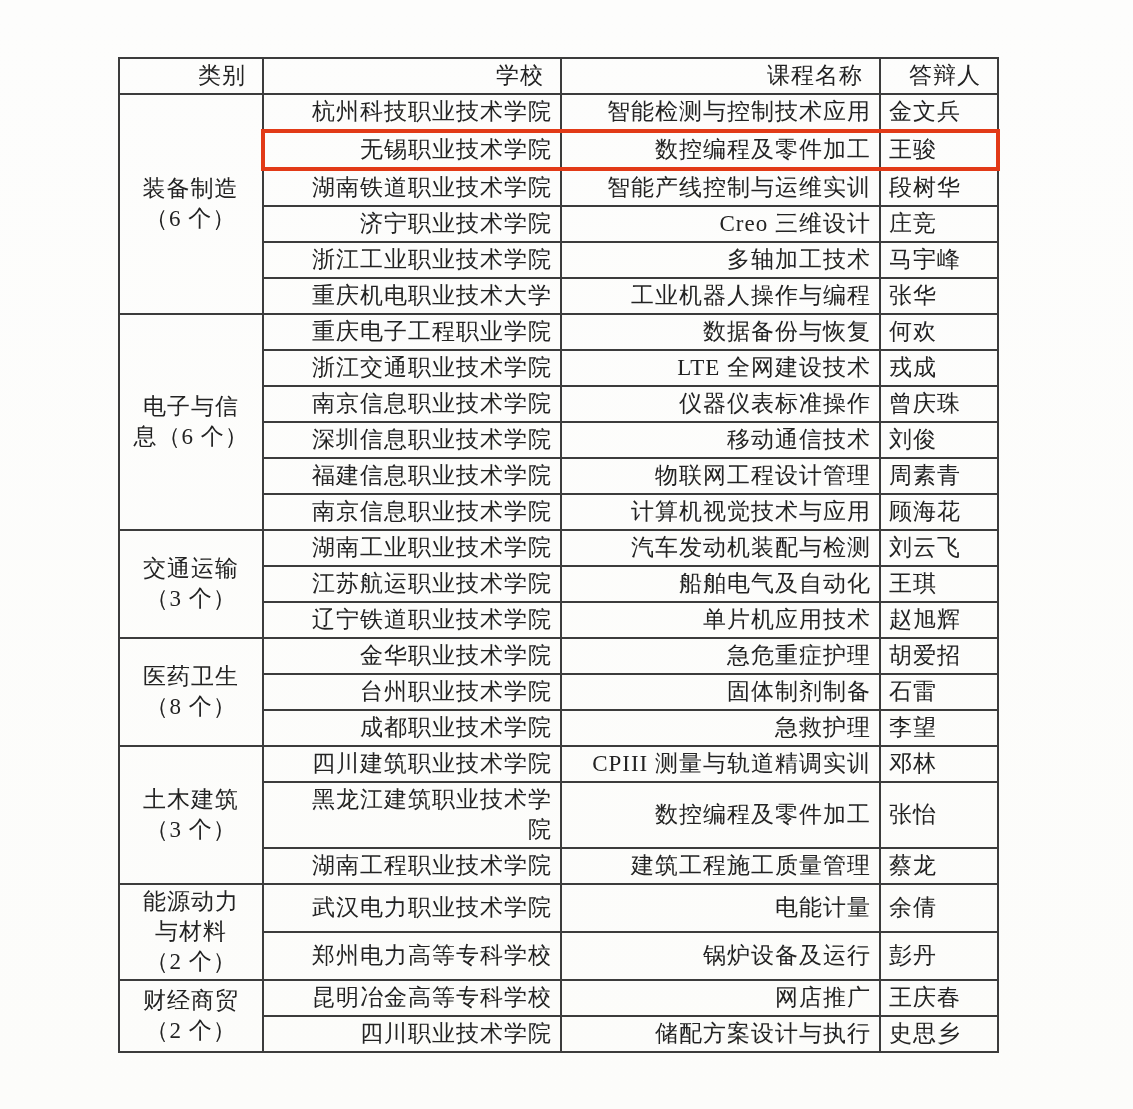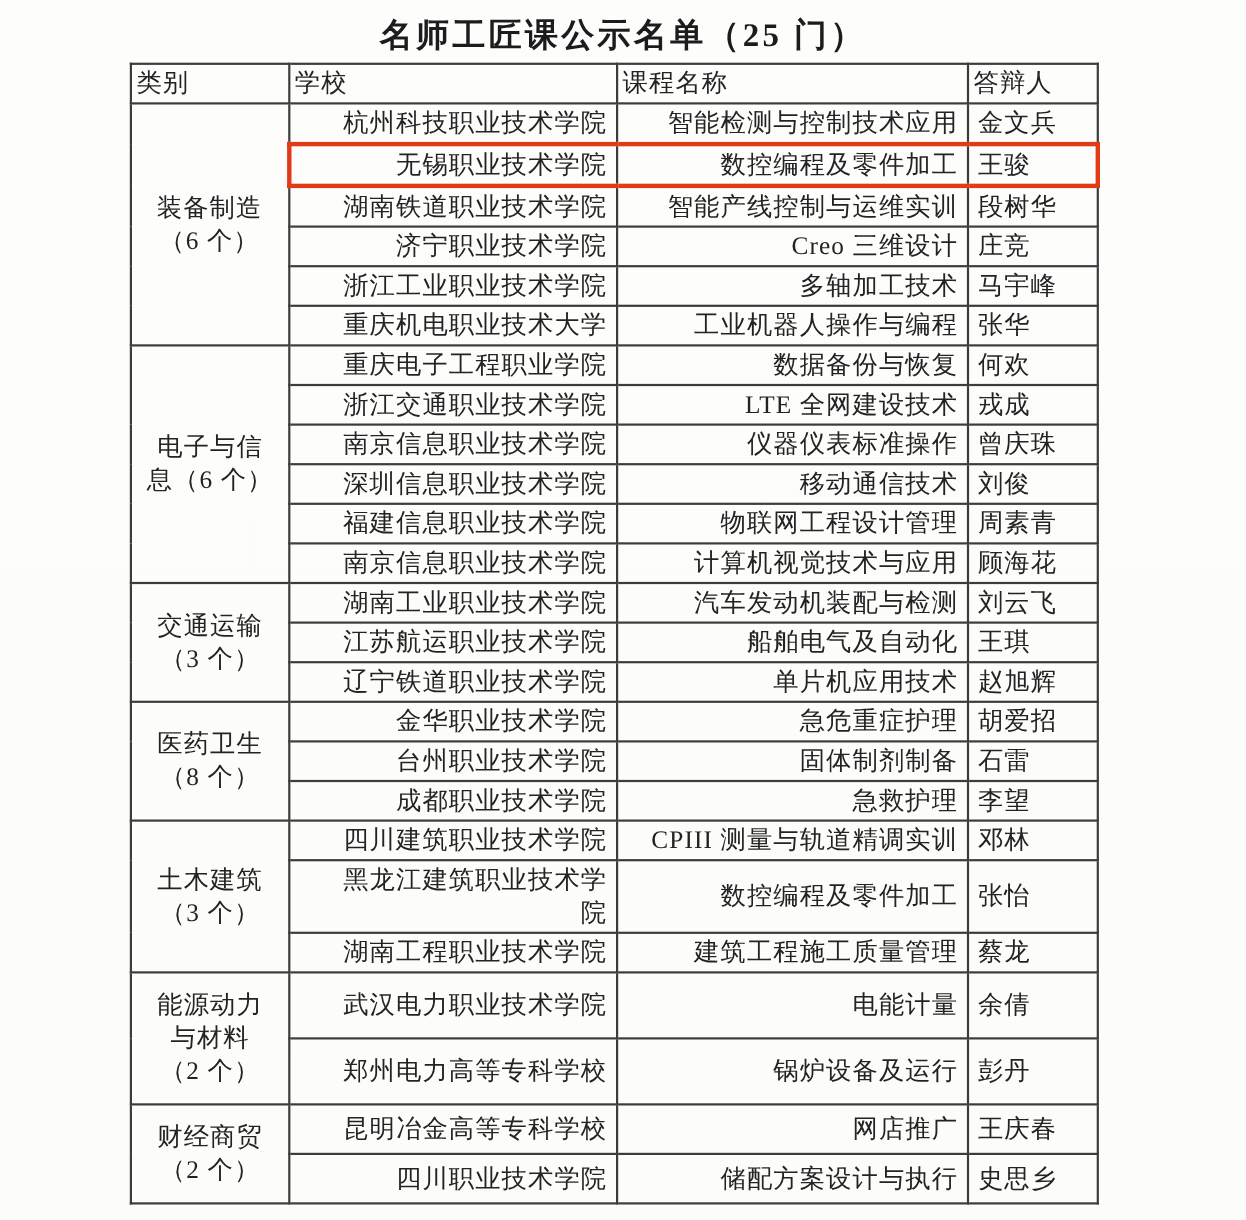--- a/index.html
+++ b/index.html
@@ -41,47 +41,46 @@
   th, td {
     border: 2px solid var(--line);
     font-size: 23px;
     font-weight: normal;
     line-height: 30px;
     padding: 2px 8px;
     color: var(--ink);
     letter-spacing: 1px;
   }
   th {
-    text-align: left;
+    text-align: right;
     height: 32px;
-    padding: 2px 4px;
+    padding: 2px 16px;
   }
   td { height: 32px; vertical-align: middle; }
   td.cat {
     text-align: center;
     white-space: pre-line;
-    padding: 14px 4px;
+    padding: 2px 4px;
   }
   td.school, td.course {
     text-align: right;
     white-space: pre-line;
   }
   td.defender { text-align: left; }
   tr.hl-row > td {
     border-top: 4px solid var(--hl-color);
     border-bottom: 4px solid var(--hl-color);
   }
   tr.hl-row > td.school { border-left: 4px solid var(--hl-color); }
   tr.hl-row > td.defender { border-right: 4px solid var(--hl-color); }
 </style>
 </head>
 <body>
 
 <div class="page">
-  <div class="doc-title">名师工匠课公示名单（25 门）</div>
 
   <table class="roster">
     <colgroup>
       <col class="c-cat">
       <col class="c-school">
       <col class="c-course">
       <col class="c-defender">
     </colgroup>
     <thead>
       <tr>

